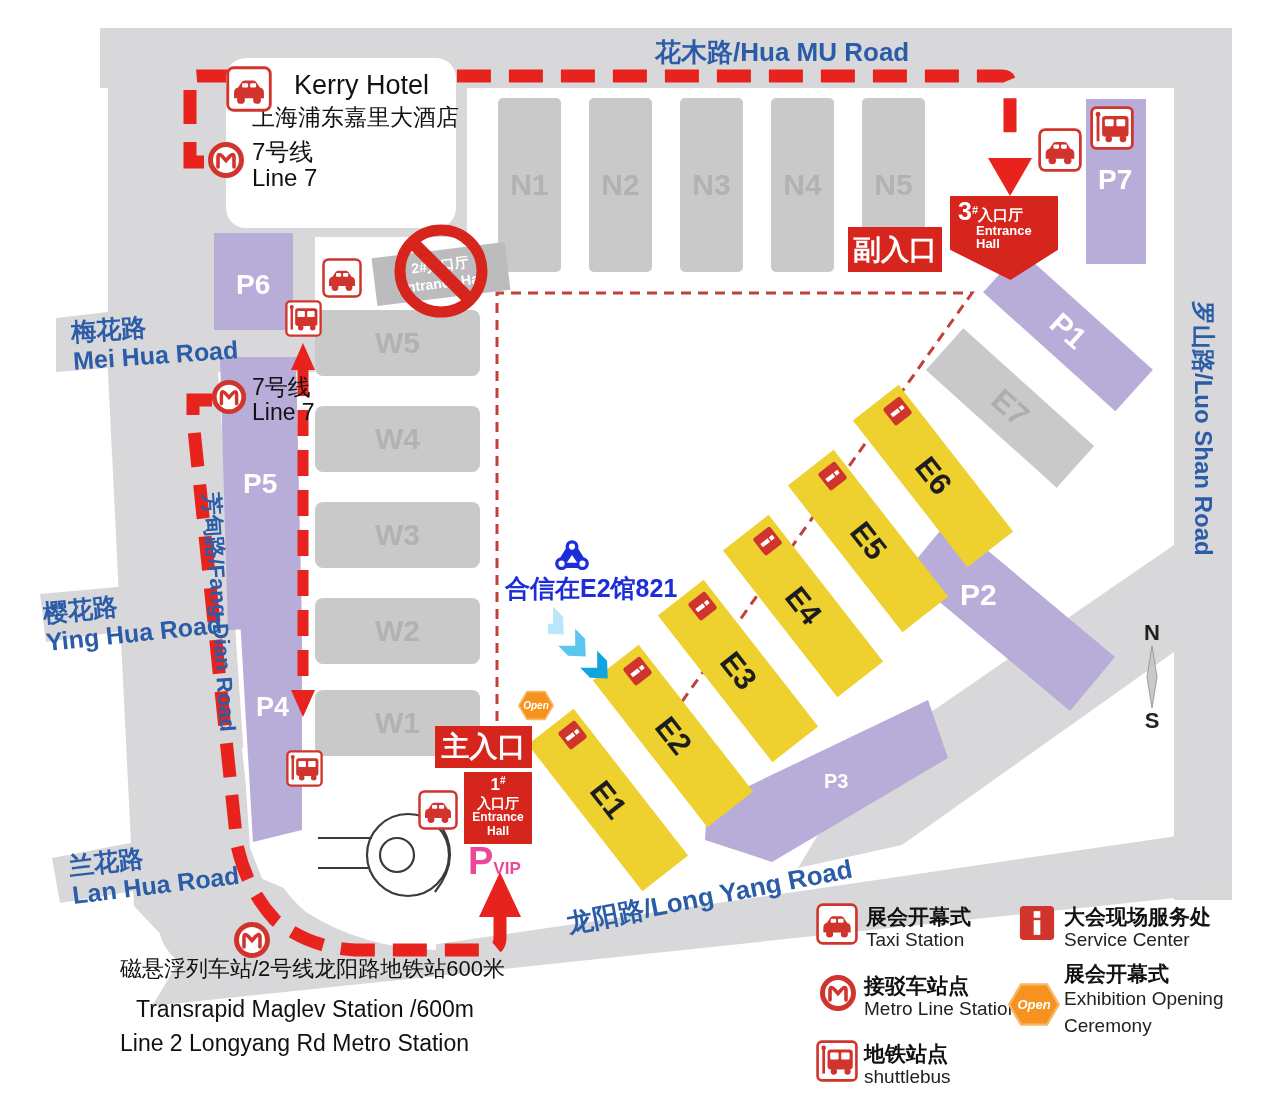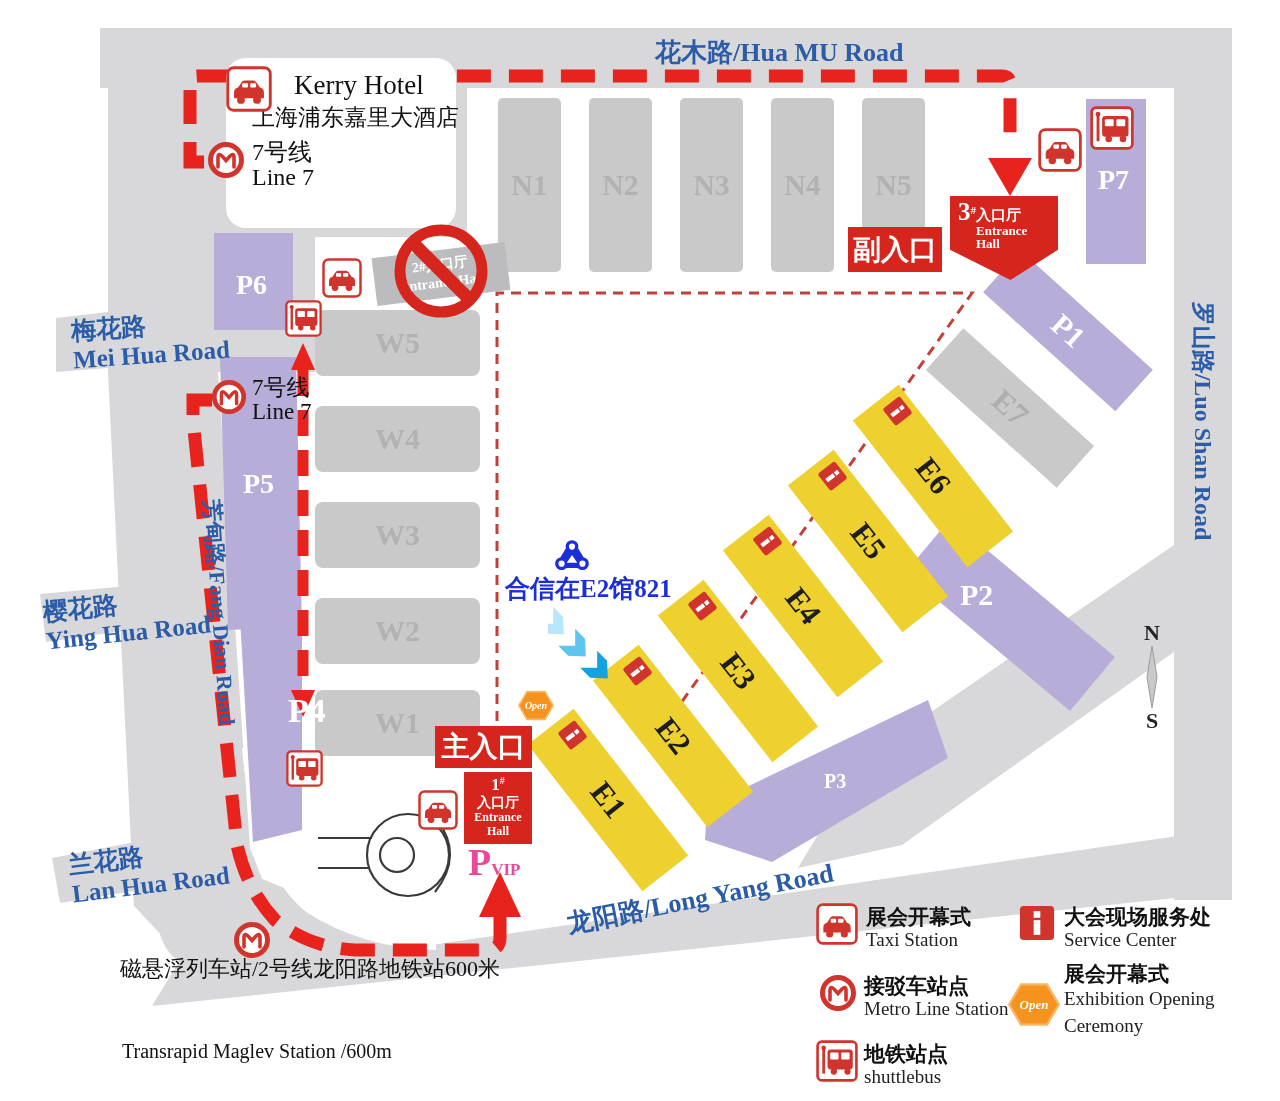--- a/index.html
+++ b/index.html
@@ -1,17 +1,17 @@
 <!DOCTYPE html>
 <html><head>
 <meta charset="utf-8">
 <style>
   html,body{margin:0;padding:0;background:#fff;}
   #stage{position:relative;width:1280px;height:1101px;background:#ffffff;overflow:hidden;
-         font-family:Liberation Serif, serif;}
+         font-family:Liberation Sans, sans-serif;}
   #bg{position:absolute;left:0;top:0;z-index:0;}
   .abs{position:absolute;}
   
   .hall{display:flex;align-items:center;justify-content:center;font-weight:bold;color:#b2b2b4;}
   .hall-n{width:63px;height:174px;background:#c9c9ca;border-radius:5px;font-size:30px;z-index:2;}
   .hall-w{width:165px;height:66px;background:#c9c9ca;border-radius:8px;font-size:30px;z-index:2;}
   .hall-e{width:186px;height:58px;background:#eed02e;font-size:31px;color:#1d1d1d;
           transform:rotate(52deg);z-index:2;}
   .hall-e7{width:176px;height:56px;background:#c9c9ca;font-size:31px;color:#aeaeb0;
           transform:rotate(42deg);z-index:2;}
@@ -245,21 +245,21 @@
     </div>
   <div class="abs hall hall-e7" style="left:922px;top:380px;">
       <span>E7</span>
     </div>
 
   <div class="abs p1hall" style="left:979px;top:303px;">
       <span>P1</span>
     </div>
   <div class="abs plabel" style="left:960px;top:578px;font-size:30px;">P2</div>
   <div class="abs plabel" style="left:824px;top:770px;font-size:20px;">P3</div>
-  <div class="abs plabel" style="left:256px;top:692px;font-size:34px;margin-left:32px;">P4</div>
+  <div class="abs plabel" style="left:256px;top:692px;font-size:27px;">P4</div>
   <div class="abs plabel" style="left:243px;top:468px;">P5</div>
   <div class="abs plabel" style="left:236px;top:269px;">P6</div>
   <div class="abs plabel" style="left:1098px;top:164px;">P7</div>
 
   <div class="abs closed-box" style="left:374px;top:250px;width:134px;height:48px;">
     <span>2#入口厅</span>
     <span>Entrance Hall</span>
   </div>
   <svg class="abs" style="left:392px;top:222px;width:98px;height:98px;z-index:4;" viewBox="0 0 98 98">
     <circle cx="49" cy="49" r="41" fill="none" stroke="#d6251d" stroke-width="11"></circle>
@@ -364,15 +364,16 @@
   <div class="open-badge" style="left:1008px;top:982px;width:52px;height:45px;">
     <svg viewBox="0 0 44 38">
         <use href="#sym-hex" xlink:href="#sym-hex"></use>
       </svg>
     <span style="font-size:13px;">Open</span>
   </div>
   <div class="abs legend-cn" style="left:1064px;top:960px;">展会开幕式</div>
   <div class="abs legend-en" style="left:1064px;top:986px;width:215px;white-space:normal;line-height:1.4;">Exhibition Opening Ceremony</div>
 
   <div class="abs blacktext" style="left:120px;top:954px;font-size:22px;z-index:3;">磁悬浮列车站/2号线龙阳路地铁站600米</div>
-  <div class="abs blacktext" style="left:122px;top:996px;font-size:20px;z-index:3;margin-top:44px;">Transrapid Maglev Station /600m</div>
+  <div class="abs blacktext" style="left:136px;top:996px;font-size:23px;z-index:3;">Transrapid Maglev Station /600m</div>
+  <div class="abs blacktext" style="left:120px;top:1030px;font-size:23px;z-index:3;">Line 2 Longyang Rd Metro Station</div>
 
 </div>
 
 </body></html>

